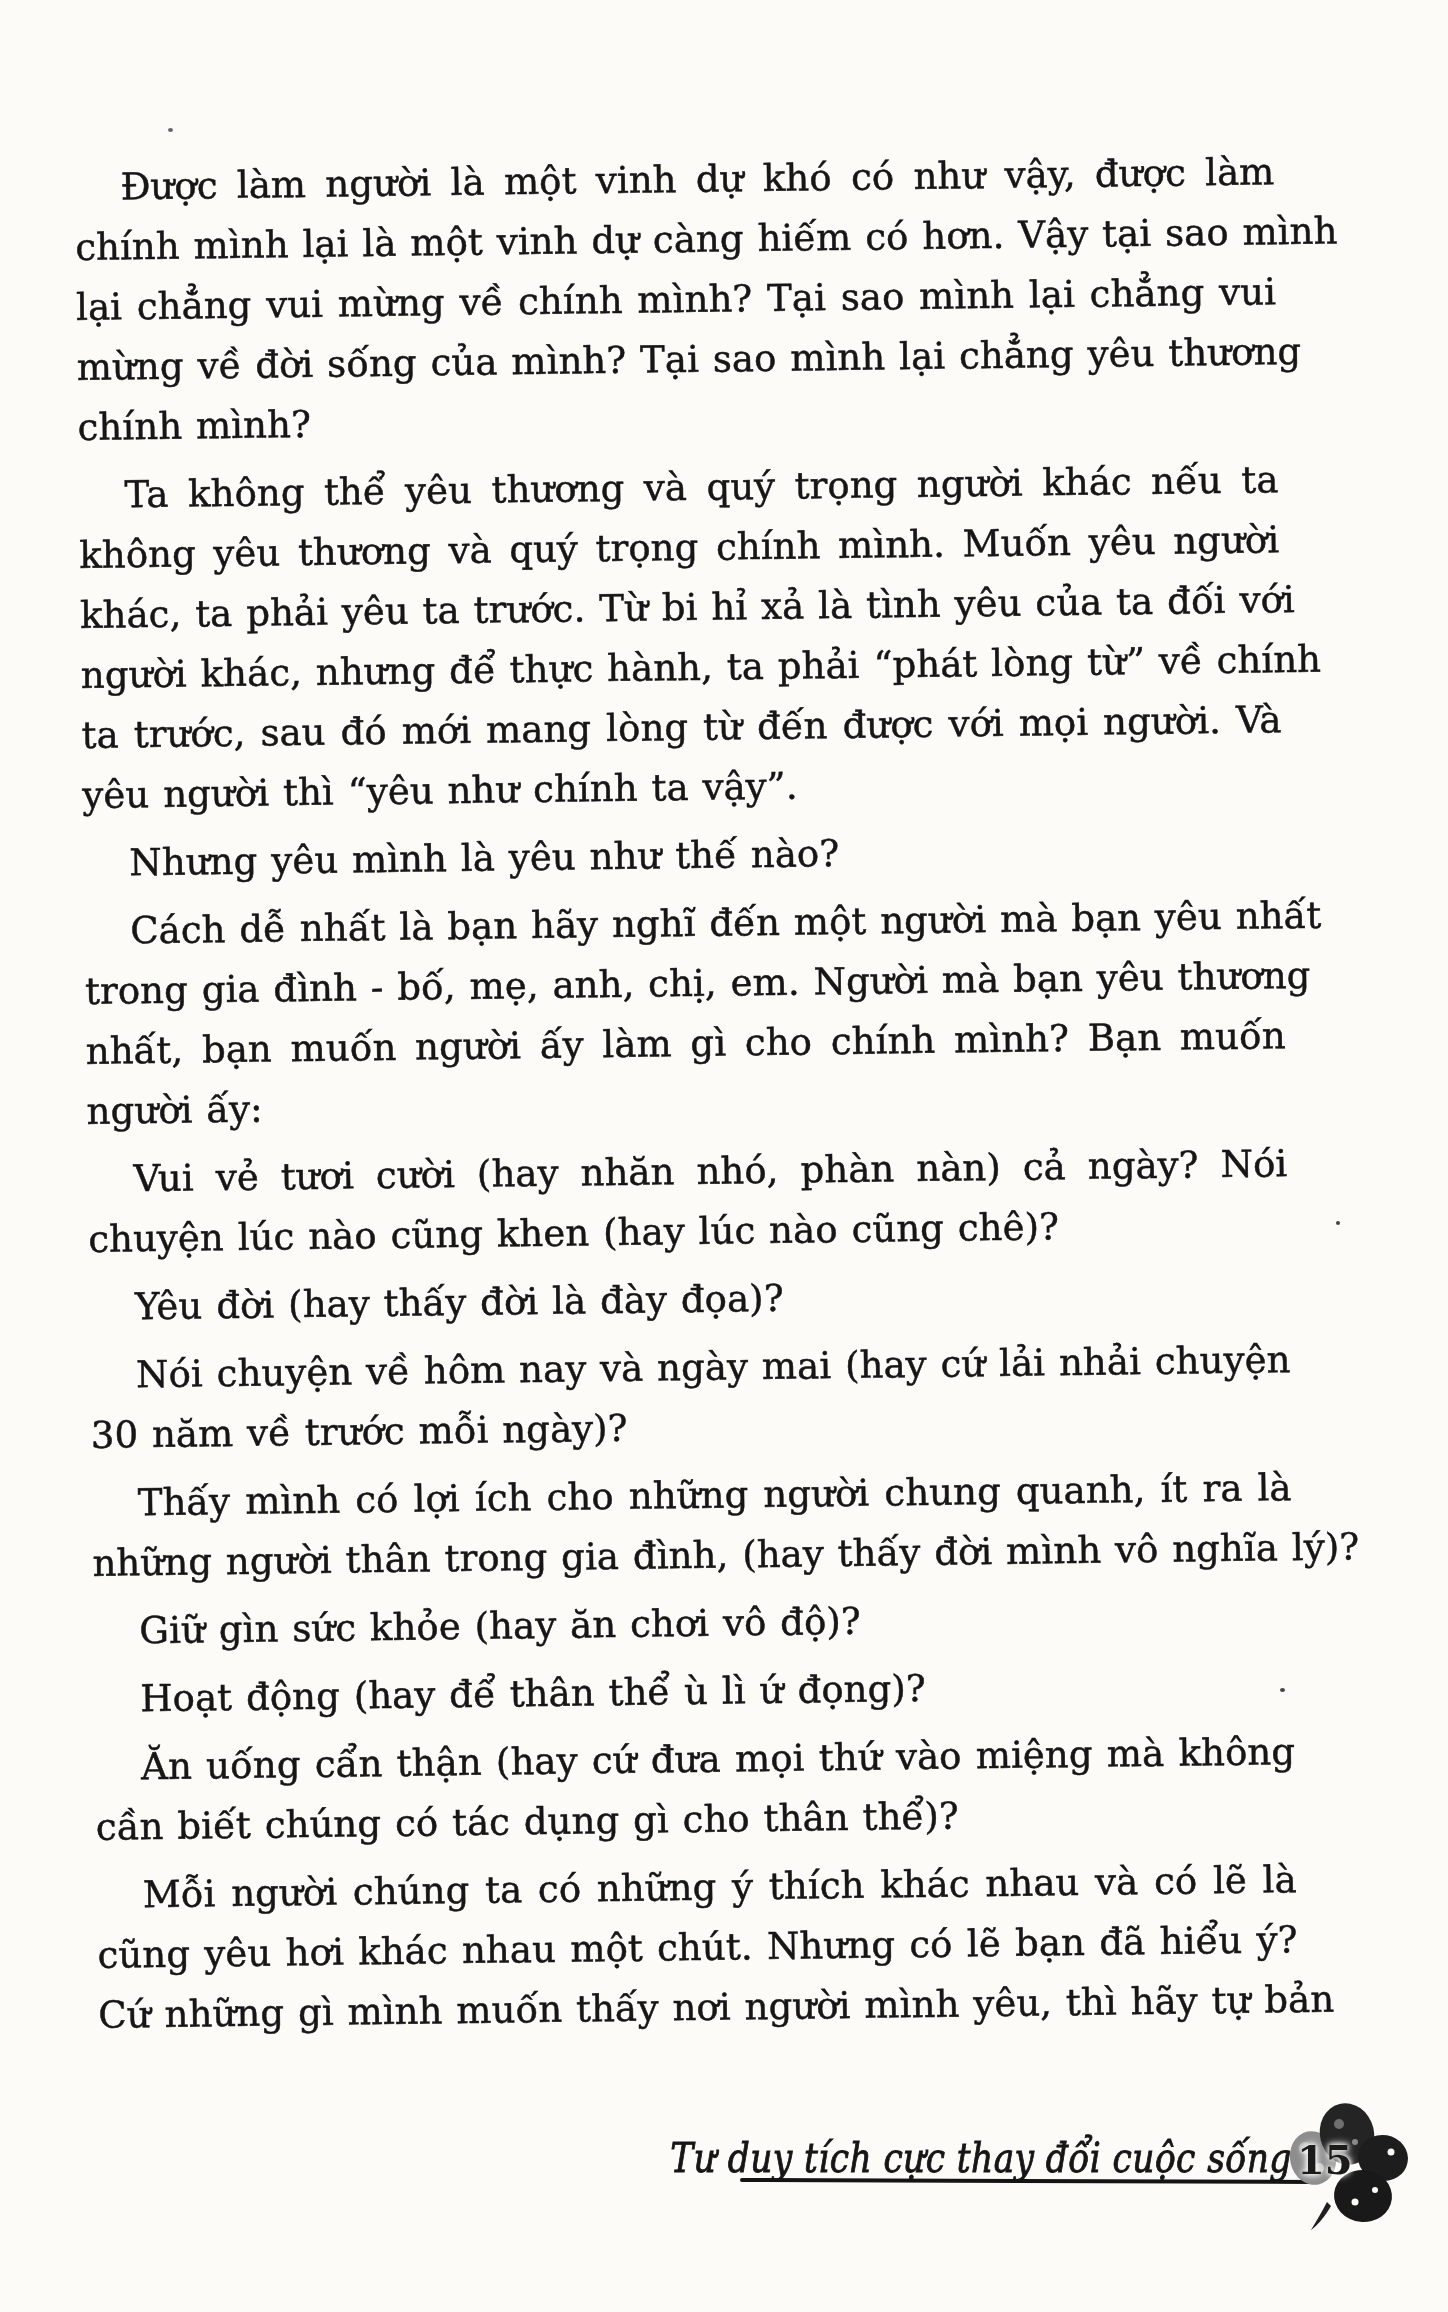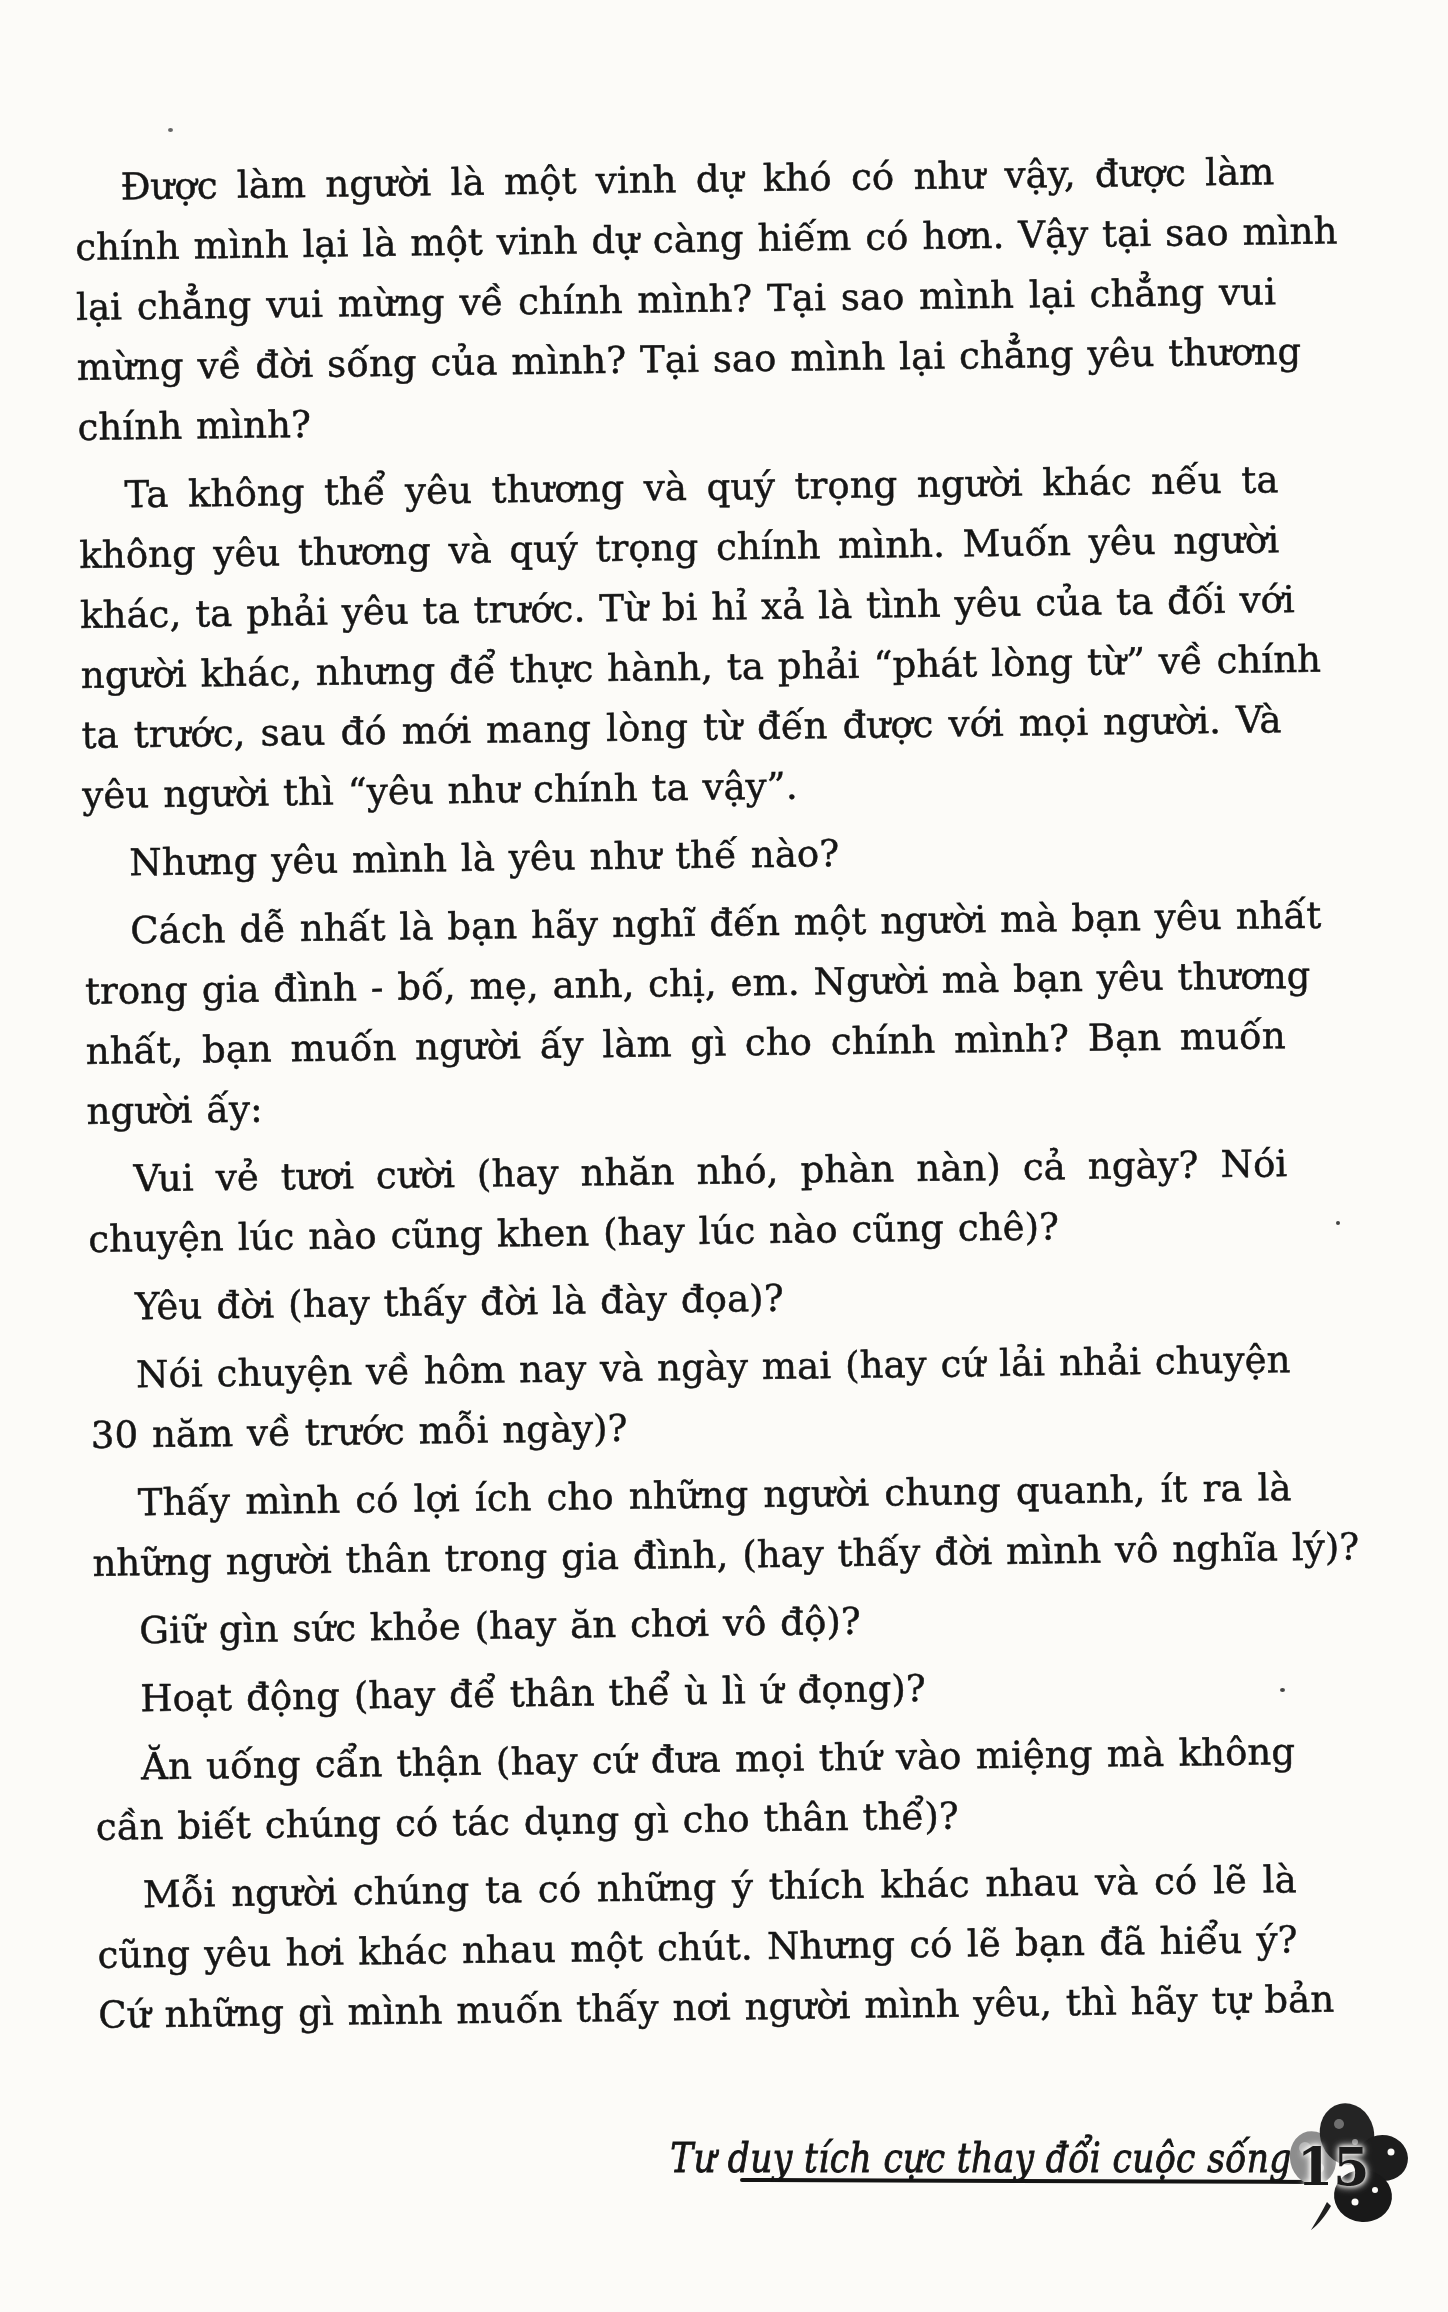--- a/index.html
+++ b/index.html
@@ -75,21 +75,21 @@
     left: 1283px;
     top: 2098px;
     width: 150px;
     height: 140px;
     z-index: 2;
   }
   .page-number {
     position: absolute;
     left: 1297px;
     top: 2136px;
-    font-size: 52px;
+    font-size: 40px;
     font-weight: bold;
     color: #1b1b1b;
     z-index: 3;
     text-shadow: 0 0 4px #fcfbf8, 0 0 7px #fcfbf8, 0 0 10px rgba(255,255,255,0.8);
   }
   
   .speck { position: absolute; background: #444; border-radius: 50%; }
   .speck.s1 { left: 168px;  top: 128px;  width: 5px; height: 4px; background:#666; }
   .speck.s2 { left: 1336px; top: 1221px; width: 4px; height: 4px; }
   .speck.s3 { left: 1280px; top: 1688px; width: 5px; height: 4px; }

